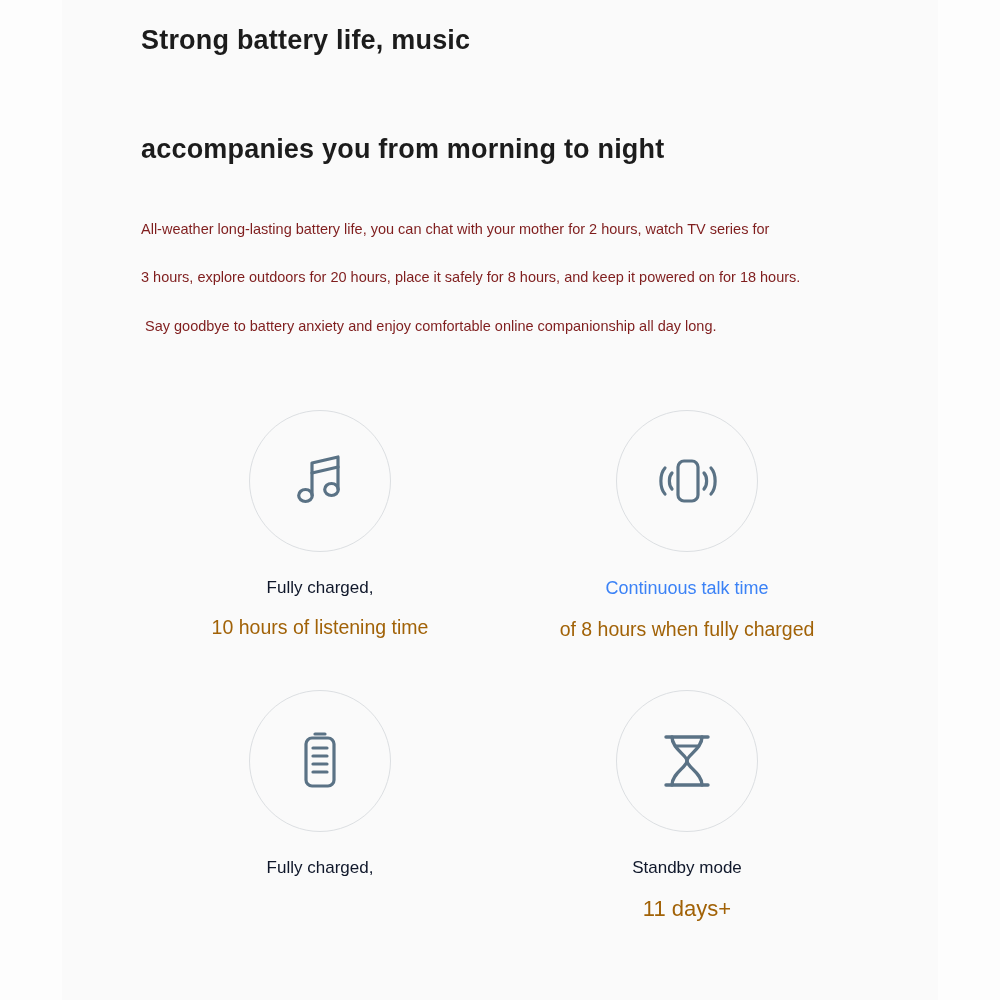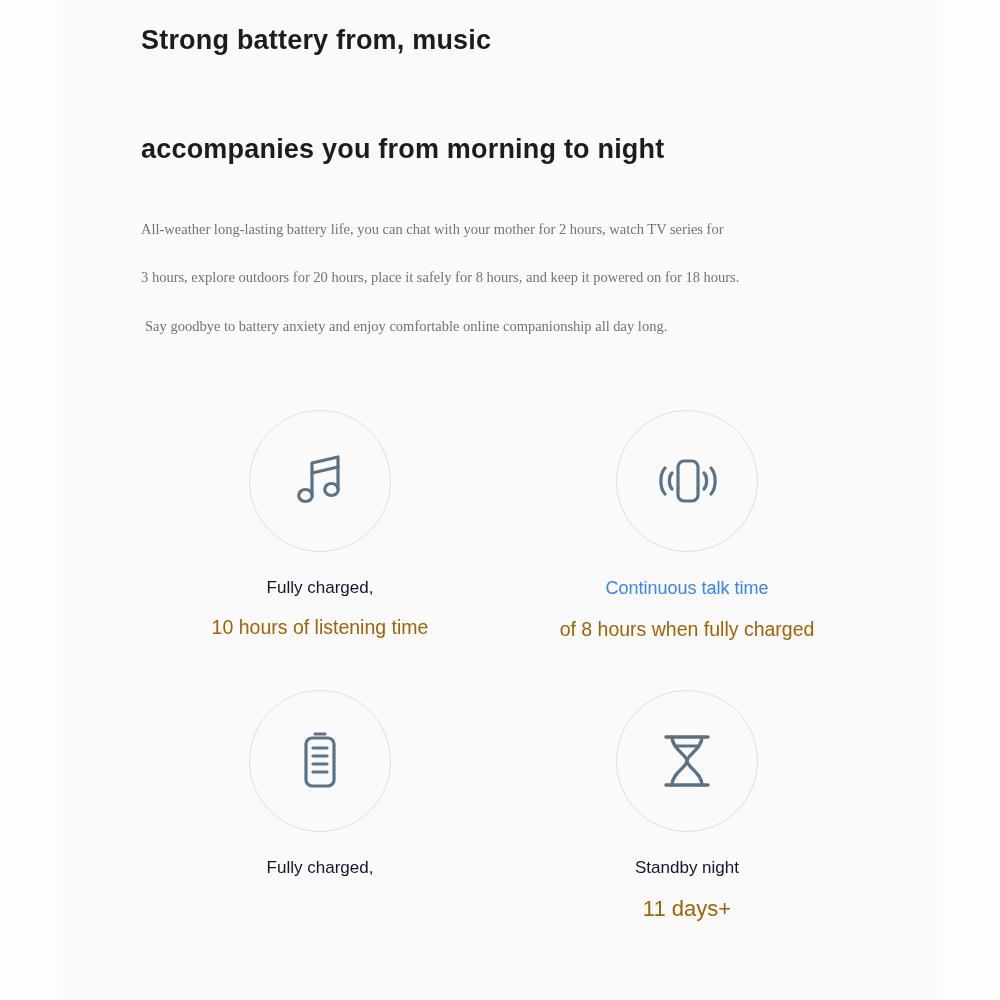--- a/index.html
+++ b/index.html
@@ -48,24 +48,23 @@
     letter-spacing: 0.2px;
     line-height: 1.2;
   }
   .headline.l1 { top: 24px; }
   .headline.l2 { top: 107px; margin-top: 26px; }
 
   .para {
     position: absolute;
     left: 141px;
     width: 730px;
-    color: #737373;
+    color: #7f1d1d;
     font-size: 14.5px;
     line-height: 1.0;
-    font-family: Liberation Serif, serif;
   }
   .para.p1 { top: 222px; }
   .para.p2 { top: 270px; }
   .para.p3 { top: 319px; left: 145px; }
 
   .grid {
     position: absolute;
     left: 0;
     top: 410px;
     width: 1000px;
@@ -111,21 +110,21 @@
   }
   .cap-main.big {
     font-size: 22px;
   }
 </style>
 </head>
 <body>
 
 <div class="page">
 
-  <div class="headline l1">Strong battery from, music</div>
+  <div class="headline l1">Strong battery life, music</div>
   <div class="headline l2">accompanies you from morning to night</div>
 
   <div class="para p1">All-weather long-lasting battery life, you can chat with your mother for 2 hours, watch TV series for</div>
   <div class="para p2">3 hours, explore outdoors for 20 hours, place it safely for 8 hours, and keep it powered on for 18 hours.</div>
   <div class="para p3">Say goodbye to battery anxiety and enjoy comfortable online companionship all day long.</div>
 
   <div class="grid">
 
     <div class="cell c0">
       <div class="circle">
@@ -179,18 +178,18 @@
         <span>
           <svg width="58" height="62" viewBox="0 0 58 62" fill="none" xmlns="http://www.w3.org/2000/svg">
             <path d="M8 7h42" stroke="#5a7285" stroke-width="3.4" stroke-linecap="round"></path>
             <path d="M8 55h42" stroke="#5a7285" stroke-width="3.4" stroke-linecap="round"></path>
             <path d="M14 7c0 12 15 18 15 24S14 43 14 55" stroke="#5a7285" stroke-width="3.4" stroke-linecap="round" stroke-linejoin="round"></path>
             <path d="M44 7c0 12-15 18-15 24s15 12 15 24" stroke="#5a7285" stroke-width="3.4" stroke-linecap="round" stroke-linejoin="round"></path>
             <path d="M18 16h22" stroke="#5a7285" stroke-width="3.2" stroke-linecap="round"></path>
           </svg>
         </span>
       </div>
-      <div class="cap-sub">Standby night</div>
+      <div class="cap-sub">Standby mode</div>
       <div class="cap-main big">11 days+</div>
     </div>
 
   </div>
 </div>
 
 </body></html>

